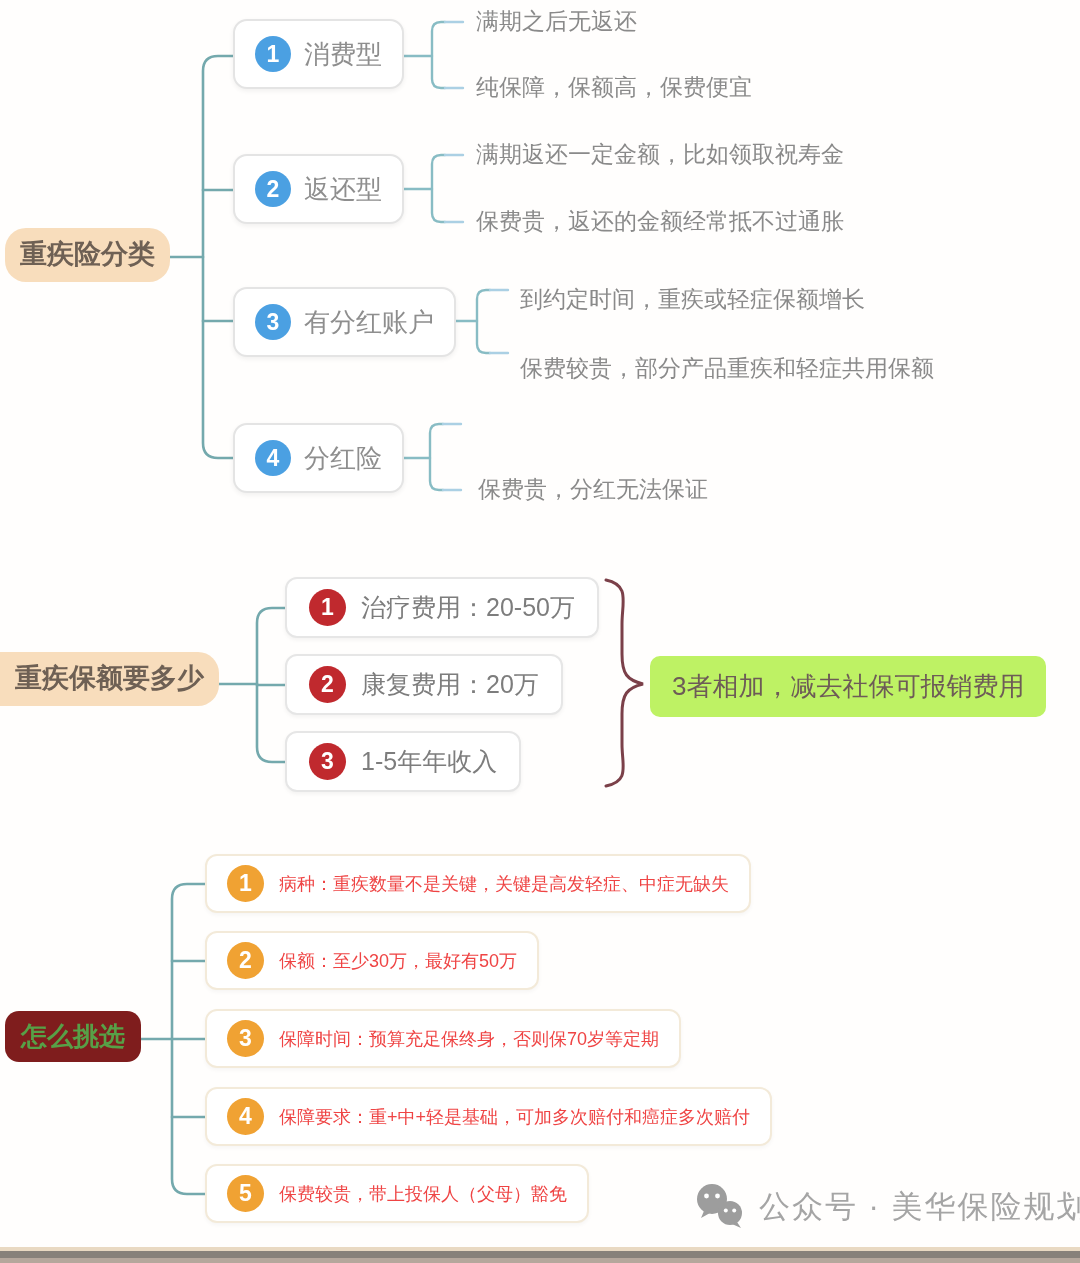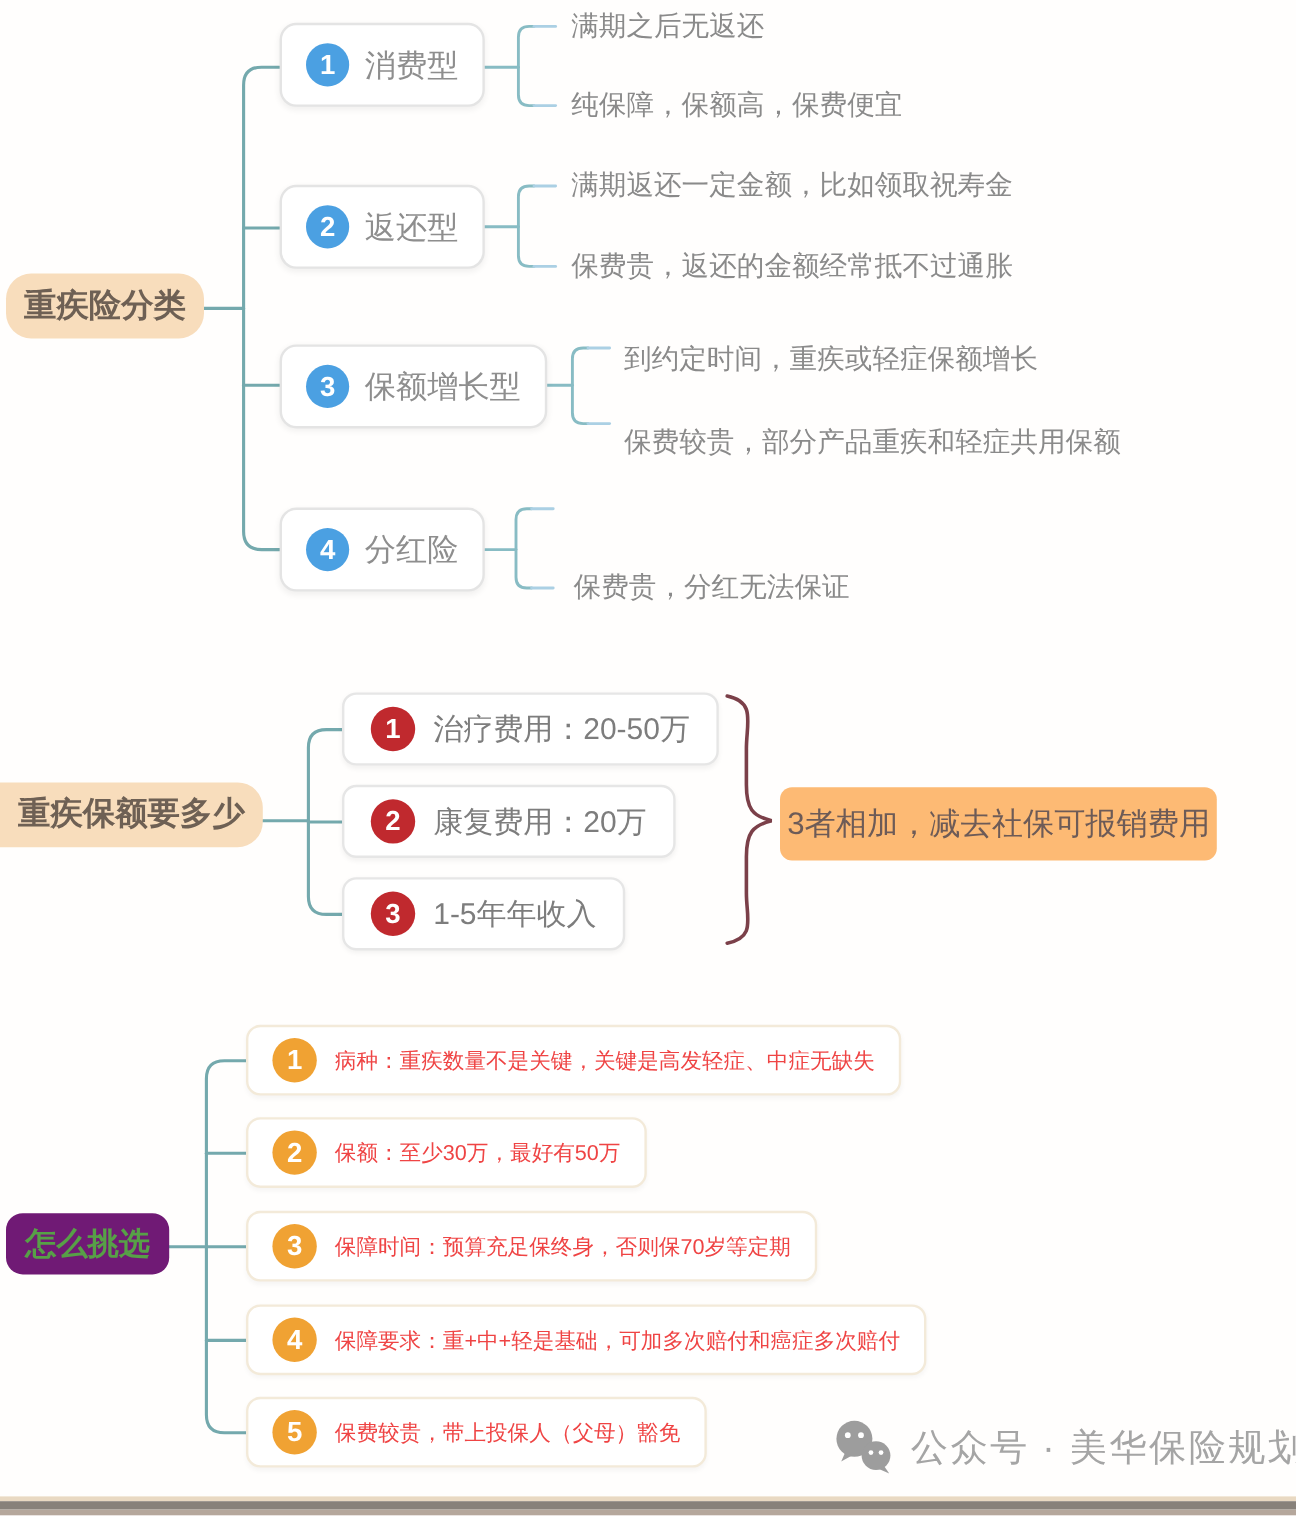--- a/index.html
+++ b/index.html
@@ -3,39 +3,39 @@
 <meta charset="utf-8">
 <style>
   html,body{margin:0;padding:0;}
   body{font-family:"Liberation Sans","DejaVu Sans",sans-serif;background:#ffffff;}
   #canvas{position:relative;width:1080px;height:1263px;background:#fffefd;overflow:hidden;}
   svg.connectors{position:absolute;left:0;top:0;z-index:0;}
   .abs{position:absolute;z-index:1;}
   
   .label-peach{background:#f8ddbc;border-radius:21px;padding:12px 15px;
     font-size:27px;font-weight:700;color:#6e6054;white-space:nowrap;line-height:1.1;}
-  .label-green{background:#701a75;border-radius:14px;padding:11px 16px;
+  .label-green{background:#7f1d1d;border-radius:14px;padding:11px 16px;
     font-size:26px;font-weight:700;color:#57a047;white-space:nowrap;line-height:1.1;}
   
   .node{display:inline-flex;align-items:center;gap:13px;background:#ffffff;
     border:2px solid #e4e4e4;border-radius:14px;padding:15px 20px;
     box-shadow:0 2px 5px rgba(0,0,0,.06);white-space:nowrap;}
   .node-text{font-size:26px;color:#8e8e8e;}
   .leaf{white-space:nowrap;font-size:23px;color:#8a8a8a;line-height:1.3;text-align:right;}
   
   .num{border-radius:50%;color:#fff;font-weight:700;display:flex;align-items:center;justify-content:center;flex:0 0 auto;}
   .num-blue{width:36px;height:36px;background:#4ba0e2;font-size:23px;}
   .num-red{width:37px;height:37px;background:#c0292e;font-size:23px;}
   .num-orange{width:37px;height:37px;background:#f0a233;font-size:23px;}
   
   .mid-item{display:inline-flex;align-items:center;gap:15px;background:#ffffff;
     border:2px solid #e6e6e6;border-radius:12px;padding:10px 22px;
     box-shadow:0 2px 4px rgba(0,0,0,.05);white-space:nowrap;}
   .mid-text{font-size:25px;color:#7d7d7d;}
-  .summary-pink{background:#fdba74;border-radius:10px;padding:13px 6px;
+  .summary-pink{background:#bef264;border-radius:10px;padding:13px 22px;
     font-size:26px;color:#6d5b57;white-space:nowrap;}
   
   .sel-item{display:inline-flex;align-items:center;gap:15px;background:#ffffff;
     border:2px solid #f3ead9;border-radius:12px;padding:9px 20px;
     box-shadow:0 2px 4px rgba(0,0,0,.04);white-space:nowrap;}
   .sel-text{font-size:18px;color:#ef4444;}
   
   .watermark{display:flex;align-items:center;gap:12px;color:#a5a5a5;}
   .watermark-text{font-size:31px;letter-spacing:2px;white-space:nowrap;}
   
@@ -106,21 +106,21 @@
 
   <div class="abs node" style="left:233px;top:154px;">
     <span class="num num-blue">2</span>
     <span class="node-text">返还型</span>
   </div>
   <div class="abs leaf" style="left:476px;top:140px;">满期返还一定金额，比如领取祝寿金</div>
   <div class="abs leaf" style="left:476px;top:207px;">保费贵，返还的金额经常抵不过通胀</div>
 
   <div class="abs node" style="left:233px;top:287px;">
     <span class="num num-blue">3</span>
-    <span class="node-text">保额增长型</span>
+    <span class="node-text">有分红账户</span>
   </div>
   <div class="abs leaf" style="left:520px;top:285px;">到约定时间，重疾或轻症保额增长</div>
   <div class="abs leaf" style="left:520px;top:354px;">保费较贵，部分产品重疾和轻症共用保额</div>
 
   <div class="abs node" style="left:233px;top:423px;">
     <span class="num num-blue">4</span>
     <span class="node-text">分红险</span>
   </div>
   <div class="abs leaf" style="left:478px;top:475px;">保费贵，分红无法保证</div>
 

